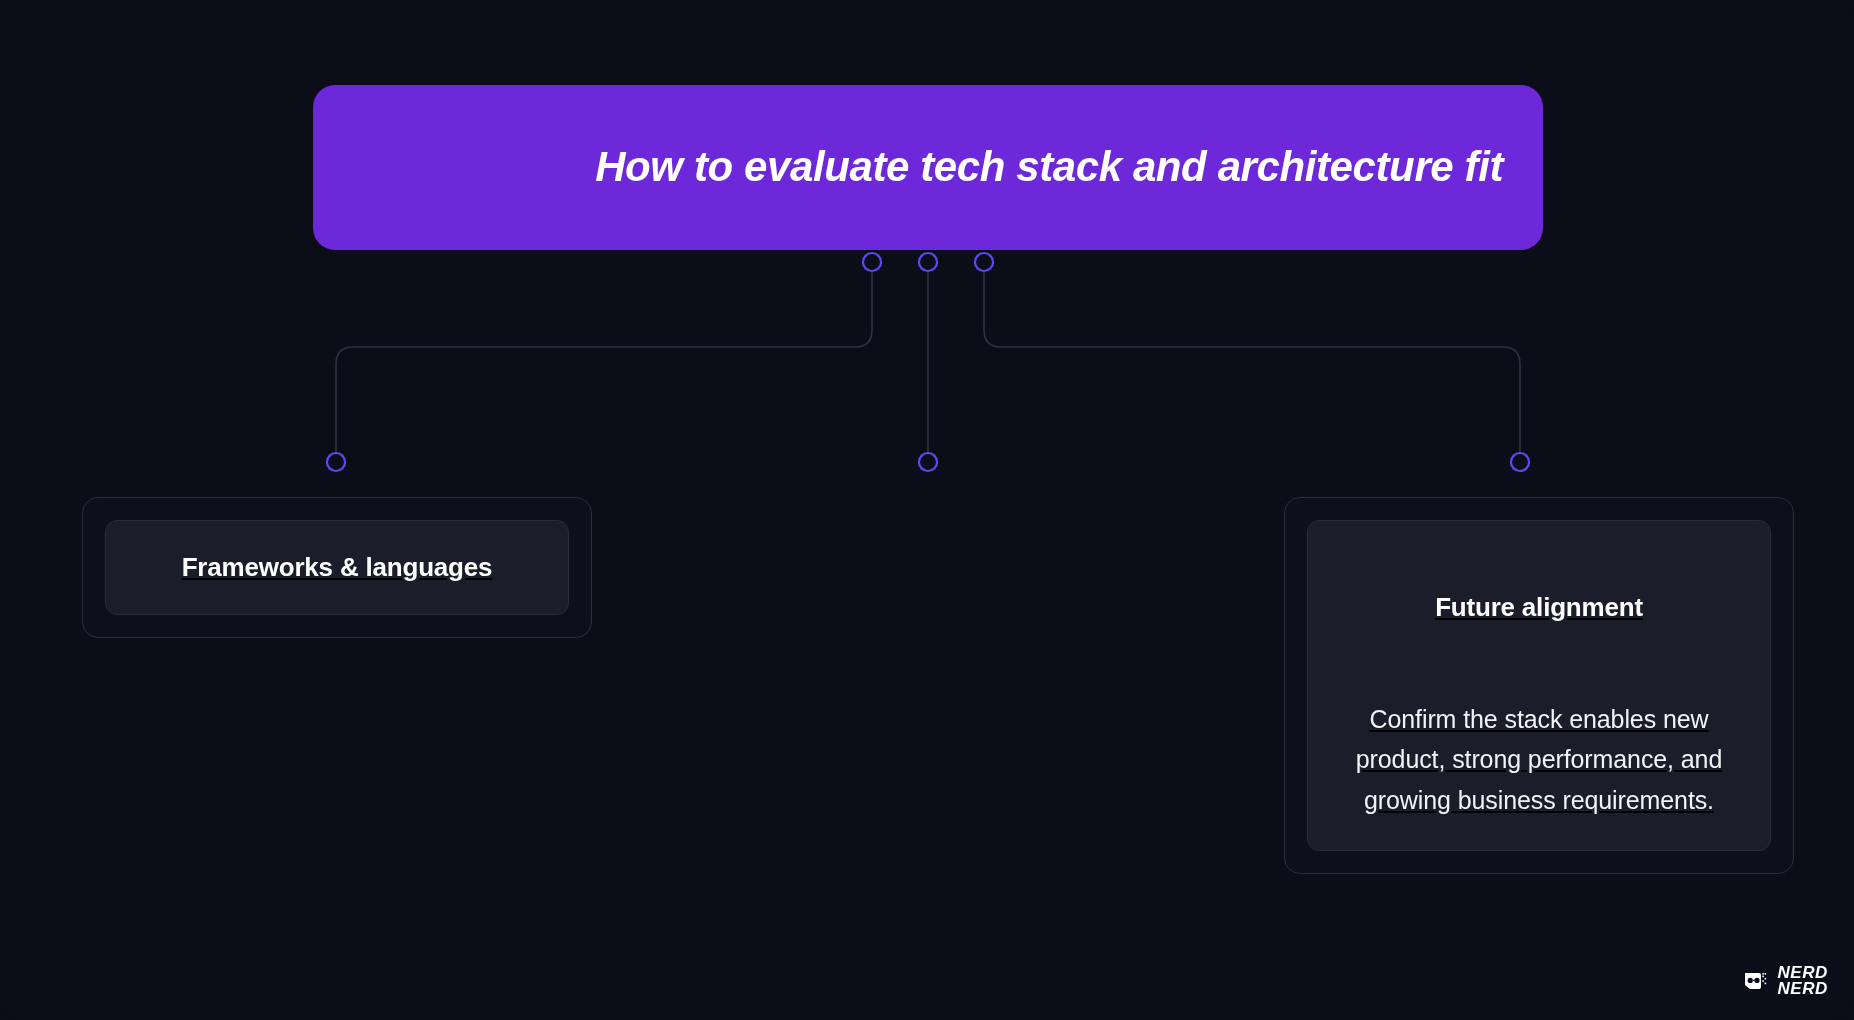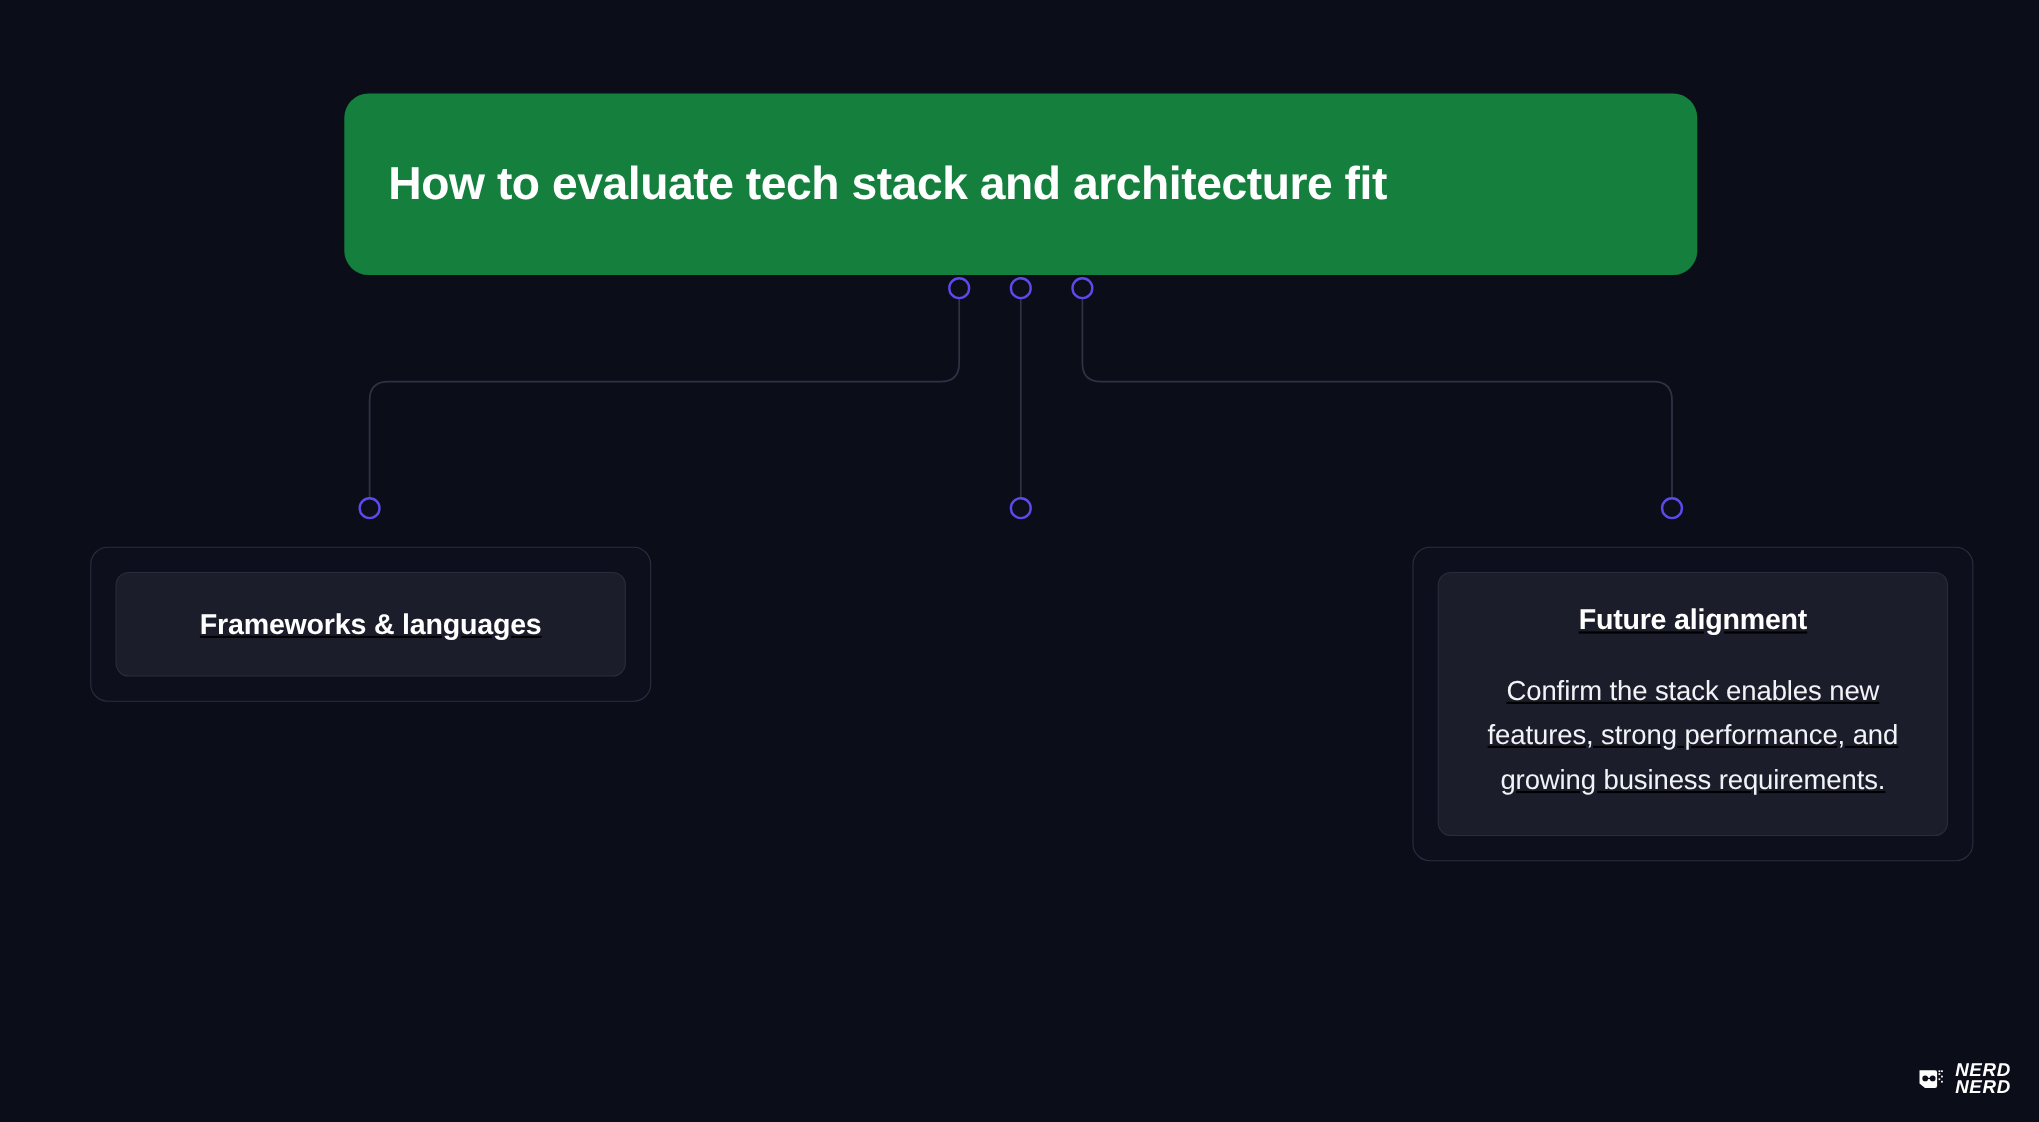--- a/index.html
+++ b/index.html
@@ -26,26 +26,27 @@
     overflow: hidden;
   }
 
   
   #header-banner {
     position: absolute;
     left: 313px;
     top: 85px;
     width: 1230px;
     height: 165px;
-    background: #15803d;
+    background: #6d28d9;
     border-radius: 22px;
     display: flex;
     align-items: center;
-    justify-content: flex-start;
+    justify-content: flex-end;
     padding: 0 40px;
+    font-style: italic;
   }
 
   #header-title {
     color: #ffffff;
     font-size: 42px;
     font-weight: bold;
     letter-spacing: -0.4px;
     text-align: center;
     line-height: 1.15;
     white-space: nowrap;
@@ -109,21 +110,21 @@
     font-size: 25px;
     font-weight: normal;
     text-align: center;
     line-height: 1.62;
     letter-spacing: -0.1px;
   }
 
   
   .card-outer.v-1 .card-inner { padding-top: 30px; }
   .card-outer.v-2 .card-inner { padding-top: 26px; }
-  .card-outer.v-3 .card-inner { padding-top: 26px; }
+  .card-outer.v-3 .card-inner { padding-top: 70px; gap: 47px; }
 
   
   #brand-logo {
     position: absolute;
     right: 26px;
     bottom: 22px;
     display: flex;
     align-items: center;
     gap: 9px;
   }
@@ -179,21 +180,21 @@
     <div class="card-outer v-1">
       <div class="card-inner">
         <div class="card-title">Frameworks &amp; languages</div>
       </div>
     </div>
 
 
     <div class="card-outer v-3">
       <div class="card-inner">
         <div class="card-title">Future alignment</div>
-        <div class="card-body">Confirm the stack enables new features, strong performance, and growing business requirements.</div>
+        <div class="card-body">Confirm the stack enables new product, strong performance, and growing business requirements.</div>
       </div>
     </div>
 
   </div>
 
   <div id="brand-logo">
     <svg id="brand-mark" viewBox="0 0 26 26" xmlns="http://www.w3.org/2000/svg">
       <path d="M3 5 h14 a2 2 0 0 1 2 2 v12 a2 2 0 0 1 -2 2 h-9 l-5 -4 z" fill="#ffffff"></path>
       <circle cx="8.2" cy="12.4" r="2.6" fill="#0b0d18"></circle>
       <circle cx="15.0" cy="12.4" r="2.6" fill="#0b0d18"></circle>

